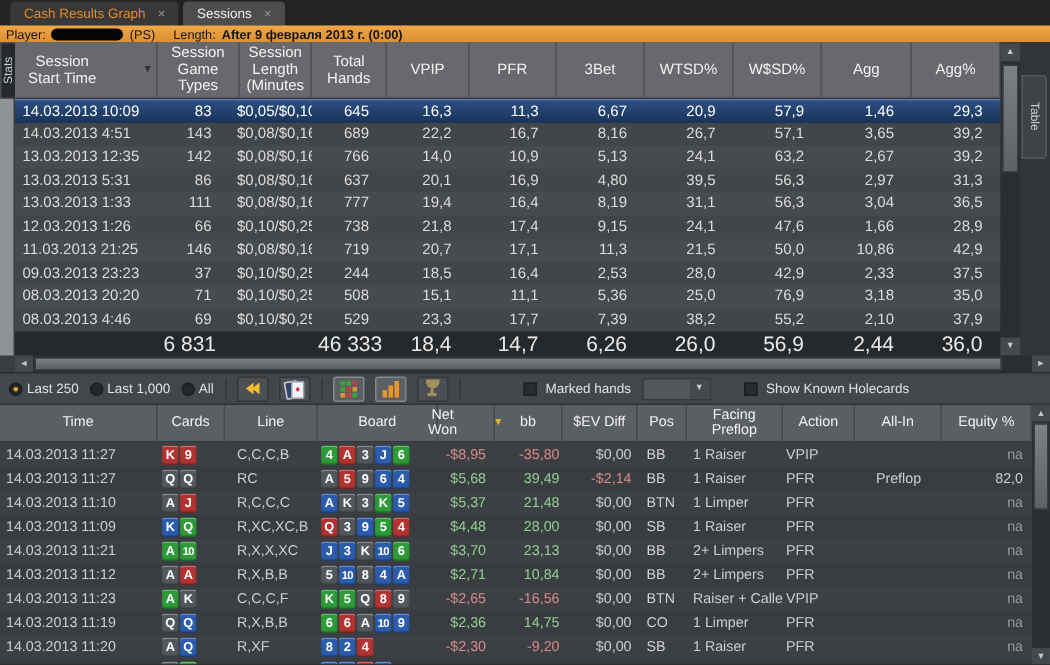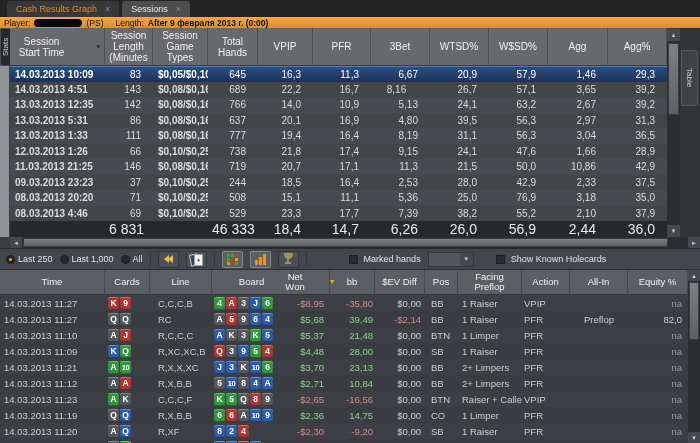--- a/index.html
+++ b/index.html
@@ -26,21 +26,21 @@
   
   #sessions-header{position:absolute;left:10px;top:28px;width:657px;height:38px;display:flex;background:#67696d;}
   .hcell{box-sizing:border-box;border-right:1px solid #4e5054;border-bottom:1px solid #3a3c3f;display:flex;align-items:center;justify-content:center;text-align:center;font-size:10px;line-height:11px;color:#f2f2f2;padding:0 2px;position:relative;white-space:pre-line;gap:21px;}
   .sort-arrow{font-size:7px;margin-left:3px;color:#2e3134;}
   .sort-arrow.orange{color:#e8b22a;}
   #sessions-body{position:absolute;left:10px;top:66px;width:657px;height:155px;overflow:hidden;}
   .trow{display:flex;height:15.5px;align-items:center;background:#474a4e;font-size:10px;color:#dcdcdc;}
   .trow.alt{background:#434649;}
   .trow.selected{background:linear-gradient(#2e5essf,#1b355c);background:linear-gradient(#2d4f82,#19335a);color:#fff;border-top:1px solid #4d7cb8;box-sizing:border-box;}
   .cell{box-sizing:border-box;white-space:nowrap;overflow:hidden;padding:0 12px 0 4px;}
-  .cell.l{text-align:left;padding:0 2px 0 5px;font-weight:bold;}
+  .cell.l{text-align:left;padding:0 2px 0 5px;}
   .cell.r{text-align:right;}
   #sessions-summary{position:absolute;left:10px;top:221px;width:657px;height:16px;display:flex;align-items:center;background:#26292c;font-size:14px;color:#eaeaea;}
 
   
   .vscroll-top{position:absolute;left:667px;top:29px;width:13px;height:208px;background:#2b2e31;}
   .hscroll{position:absolute;left:10px;top:237px;width:690px;height:11px;background:#2b2e31;}
   .sarrow{position:absolute;background:#45494d;color:#c6c6c6;display:flex;align-items:center;justify-content:center;font-size:6px;}
   .thumb{position:absolute;background:linear-gradient(#7d8185,#5d6165);border:1px solid #3a3d40;box-sizing:border-box;}
   .vscroll-bottom{position:absolute;left:688px;top:270px;width:12px;height:173px;background:#2b2e31;}
 
@@ -105,22 +105,22 @@
     <b>After 9 февраля 2013 г. (0:00)</b>
   </div>
 
   <div class="stats-vtab">Stats</div>
   <div class="left-strip"></div>
   <div class="right-strip"></div>
   <div class="table-vtab">Table</div>
 
   <div id="sessions-header">
       <div class="hcell" style="width: 95px;"><span>Session Start Time</span><span class="sort-arrow">▼</span></div>
+      <div class="hcell" style="width: 55px;"><span>Session Game Types</span></div>
       <div class="hcell" style="width: 48px;"><span>Session Length (Minutes</span></div>
-      <div class="hcell" style="width: 55px;"><span>Session Game Types</span></div>
       <div class="hcell" style="width: 50px;"><span>Total Hands</span></div>
       <div class="hcell" style="width: 55px;"><span>VPIP</span></div>
       <div class="hcell" style="width: 58px;"><span>PFR</span></div>
       <div class="hcell" style="width: 59px;"><span>3Bet</span></div>
       <div class="hcell" style="width: 59px;"><span>WTSD%</span></div>
       <div class="hcell" style="width: 59px;"><span>W$SD%</span></div>
       <div class="hcell" style="width: 60px;"><span>Agg</span></div>
       <div class="hcell" style="width: 59px;"><span>Agg%</span></div>
     </div>
   <div id="sessions-body">
@@ -137,21 +137,21 @@
         <div class="cell r" style="width: 60px;">1,46</div>
         <div class="cell r" style="width: 59px;">29,3</div>
       </div>
       <div class="trow alt">
         <div class="cell l" style="width: 95px;">14.03.2013 4:51</div>
         <div class="cell r" style="width: 48px;">143</div>
         <div class="cell l" style="width: 55px;">$0,08/$0,16</div>
         <div class="cell r" style="width: 50px;">689</div>
         <div class="cell r" style="width: 55px;">22,2</div>
         <div class="cell r" style="width: 58px;">16,7</div>
-        <div class="cell r" style="width: 59px; text-align: center;">8,16</div>
+        <div class="cell r" style="width: 59px;">8,16</div>
         <div class="cell r" style="width: 59px;">26,7</div>
         <div class="cell r" style="width: 59px;">57,1</div>
         <div class="cell r" style="width: 60px;">3,65</div>
         <div class="cell r" style="width: 59px;">39,2</div>
       </div>
       <div class="trow">
         <div class="cell l" style="width: 95px;">13.03.2013 12:35</div>
         <div class="cell r" style="width: 48px;">142</div>
         <div class="cell l" style="width: 55px;">$0,08/$0,16</div>
         <div class="cell r" style="width: 50px;">766</div>

